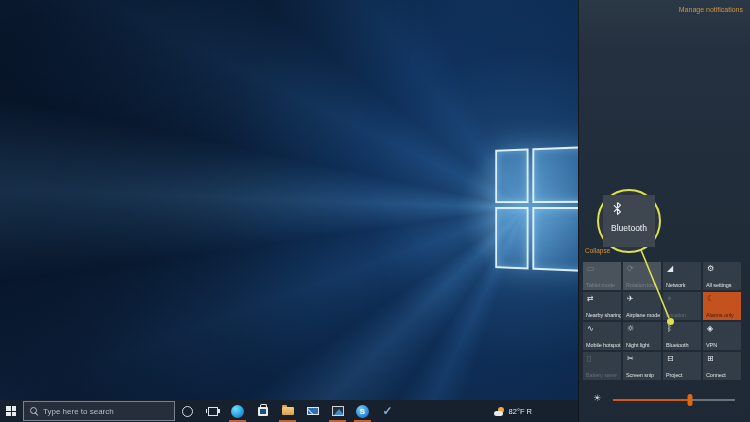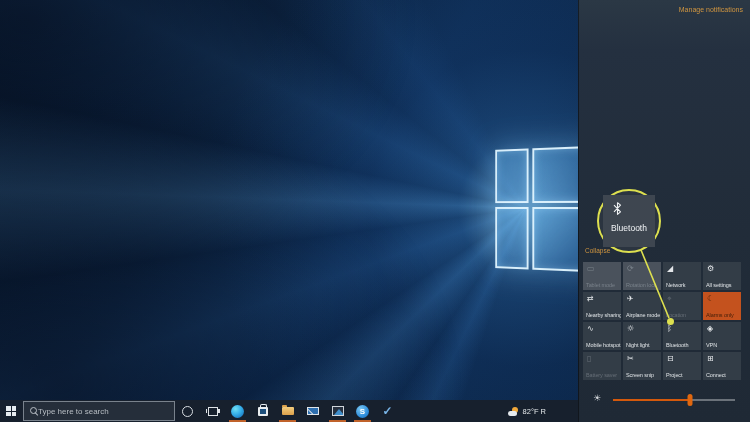--- a/index.html
+++ b/index.html
@@ -37,21 +37,21 @@
     background:linear-gradient(135deg, rgba(90,175,240,0.30), rgba(40,110,190,0.18));
     box-shadow:inset 0 0 10px rgba(160,220,255,0.45); }
 
   
   #taskbar { position:absolute; left:0; bottom:0; width:750px; height:22px;
     background:#17202d; display:flex; align-items:center; z-index:5; }
   .tb-start { width:22px; height:22px; display:flex; align-items:center; justify-content:center; }
   .win-glyph { width:10px; height:10px; display:grid; grid-template-columns:1fr 1fr; grid-template-rows:1fr 1fr; gap:1px; }
   .win-glyph i { background:#e8ecef; }
   #search-box { width:152px; height:20px; margin-left:1px; background:#252e3a;
-    border:1px solid #79828c; display:flex; align-items:center; padding:0 6px; }
+    border:1px solid #79828c; display:flex; align-items:center; gap:5px; padding:0 6px; }
   .search-glyph { width:8px; height:8px; position:relative; flex:0 0 auto; }
   .search-glyph::before { content:""; position:absolute; left:0; top:0; width:5px; height:5px;
     border:1.2px solid #b9bfc6; border-radius:50%; }
   .search-glyph::after { content:""; position:absolute; left:5.2px; top:5.2px; width:3.5px; height:1.2px;
     background:#b9bfc6; transform:rotate(45deg); transform-origin:left center; }
   #search-placeholder { font-size:8px; color:#b6bcc2; white-space:nowrap; }
   #tb-apps { display:flex; align-items:center; height:22px; }
   .tb-app { width:25px; height:22px; position:relative; display:flex; align-items:center; justify-content:center; }
   .tb-app .runline { position:absolute; left:4px; right:4px; bottom:0; height:2px; background:#c0622a; }
   .ai { display:block; }
@@ -70,21 +70,21 @@
   .ai.mail { width:12px; height:8px; background:#2e6fb0; border:1px solid #dfe5ea; position:relative; overflow:hidden; }
   .ai.mail::before { content:""; position:absolute; left:-1px; top:-4px; width:12px; height:8px;
     border:1px solid #dfe5ea; transform:rotate(45deg); }
   .ai.photos { width:12px; height:10px; border:1px solid #cfd4da; background:#27303e; position:relative; overflow:hidden; }
   .ai.photos::before { content:""; position:absolute; left:1px; bottom:0; width:0; height:0;
     border-left:5px solid transparent; border-right:5px solid transparent; border-bottom:6px solid #3f8ecb; }
   .ai.skype { width:13px; height:13px; border-radius:50%;
     background:radial-gradient(circle at 35% 30%, #7cc8f2 0%, #2f8fdd 60%, #1668b5 100%);
     color:#fff; font-size:8px; font-weight:bold; text-align:center; line-height:13px; }
   .ai.to-do { color:#79b5e8; font-size:12px; font-weight:bold; line-height:12px; }
-  #tray { position:absolute; right:204px; bottom:0; height:22px; display:flex; align-items:center; gap:4px; }
+  #tray { position:absolute; right:218px; bottom:0; height:22px; display:flex; align-items:center; gap:4px; }
   .weather-glyph { width:11px; height:9px; position:relative; }
   .weather-glyph::before { content:""; position:absolute; left:4px; top:0; width:6px; height:6px;
     border-radius:50%; background:#f2a93b; }
   .weather-glyph::after { content:""; position:absolute; left:0; bottom:0; width:9px; height:5px;
     border-radius:4px; background:#e6eaee; }
   #tray-text { font-size:7.5px; color:#e3e7ea; white-space:nowrap; }
 
   
   #action-center { position:absolute; right:0; top:0; width:172px; height:422px; z-index:10;
     background:linear-gradient(#2c3general845 0%, #243040 12%, #212c39 55%, #1f2935 100%);

